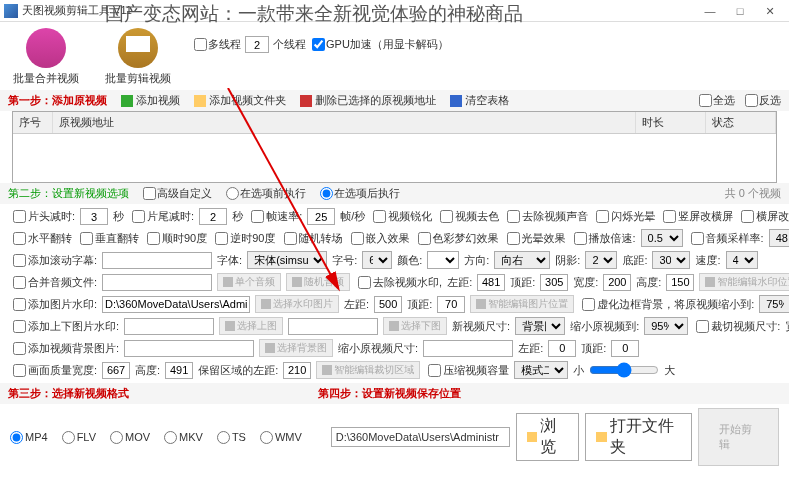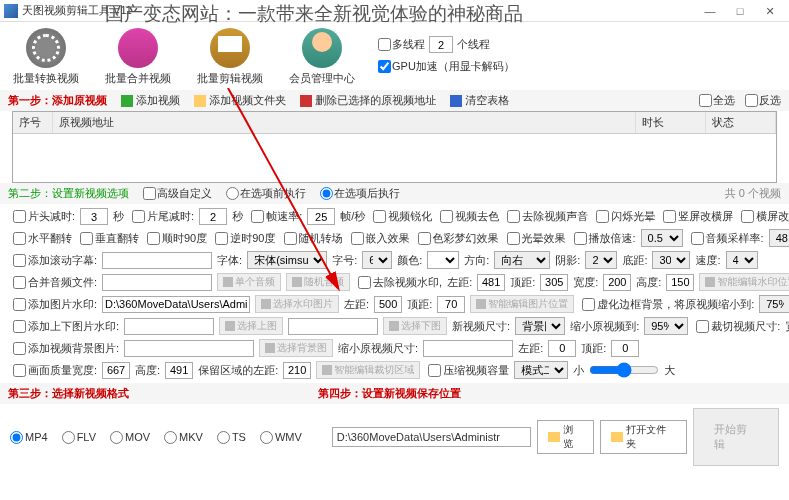--- a/index.html
+++ b/index.html
@@ -14,21 +14,21 @@
 .tbtn { display: flex; flex-direction: column; align-items: center; width: 72px; cursor: pointer; }
 .tbtn .icon { width: 40px; height: 40px; border-radius: 50%; margin-bottom: 3px; }
 .tbtn .lbl { font-size: 11px; color: #333; }
 .icon1 { background: radial-gradient(circle,#888 30%,#666); position: relative; }
 .icon1::after { content:""; position:absolute; inset:6px; border:3px dotted #fff; border-radius:50%; }
 .icon2 { background: linear-gradient(#d4a,#b38); }
 .icon3 { background: linear-gradient(#c93,#a72); position:relative; }
 .icon3::before { content:""; position:absolute; top:8px; left:8px; width:24px; height:16px; background:#fff; }
 .icon4 { background: linear-gradient(#5a9,#387); position:relative; }
 .icon4::before { content:""; position:absolute; top:4px; left:10px; width:20px; height:20px; border-radius:50%; background:#fc9; }
-.tb-options { display: flex; flex-direction: column; gap: 6px; padding-top: 8px; font-size: 11px; }
+.tb-options { display: flex; flex-direction: row; gap: 6px; padding-top: 8px; font-size: 11px; }
 .tb-options .row1 { display: flex; align-items: center; gap: 4px; }
 .small-input { width: 24px; height: 17px; border: 1px solid #aaa; text-align: center; font-size: 11px; }
 .step-header { background: #f5f5f5; padding: 3px 8px; display: flex; align-items: center; gap: 14px; font-size: 11px; }
 .step-label.red { color: #c00; font-weight: bold; }
 .step-label.green { color: #090; }
 .step-header .ico { display: inline-block; width: 12px; height: 12px; vertical-align: middle; }
 .ico-add { background: #3a3; }
 .ico-folder { background: #fc6; }
 .ico-del { background: #c33; }
 .ico-clear { background: #36c; }
@@ -51,21 +51,21 @@
 .i-audio { background: #bbb; }
 .i-rand { background: #bbb; }
 .i-img { background: #bbb; }
 .i-smart { background: #bbb; }
 .step3-4 { display: flex; padding: 3px 8px; background: #f5f5f5; }
 .step3 { color: #c00; font-weight: bold; width: 310px; }
 .step4 { color: #c00; font-weight: bold; }
 .bottom { display: flex; align-items: center; padding: 4px 10px; gap: 6px; font-size: 11px; }
 .fmt { display: flex; align-items: center; gap: 2px; margin-right: 8px; }
 .pathbox { border: 1px solid #aaa; height: 20px; width: 200px; padding: 0 4px; display: flex; align-items: center; font-size: 11px; background: #fff; }
-.browse-btn { background: #fff; border: 1px solid #aaa; padding: 2px 10px; font-size: 10px; display: flex; align-items: center; gap: 3px; }
+.browse-btn { background: #fff; border: 1px solid #aaa; padding: 2px 10px; font-size: 16px; display: flex; align-items: center; gap: 3px; }
 .browse-btn .fi { width: 12px; height: 10px; background: #fc6; }
 .start-btn { margin-left: auto; background: #eee; border: 1px solid #ccc; padding: 13px 20px; color: #aaa; font-size: 11px; }
 .arrow { position: absolute; top: 88px; left: 218px; width: 130px; height: 210px; pointer-events: none; z-index: 40; }
 .arrow svg { width: 100%; height: 100%; }
 label { display: inline-flex; align-items: center; gap: 1px; }
 </style>
 </head>
 <body>
 
 <div class="titlebar">
@@ -74,34 +74,26 @@
   <div class="spacer"></div>
   <div class="winbtn">—</div>
   <div class="winbtn">□</div>
   <div class="winbtn">✕</div>
 </div>
 
 <div class="overlay-text">国产变态网站：一款带来全新视觉体验的神秘商品</div>
 
 <div class="toolbar">
   <div class="tbtn">
-    <div class="icon icon1"></div>
-    <div class="lbl">批量转换视频</div>
-  </div>
-  <div class="tbtn">
     <div class="icon icon2"></div>
     <div class="lbl">批量合并视频</div>
   </div>
   <div class="tbtn">
     <div class="icon icon3"></div>
     <div class="lbl">批量剪辑视频</div>
-  </div>
-  <div class="tbtn">
-    <div class="icon icon4"></div>
-    <div class="lbl">会员管理中心</div>
   </div>
   <div class="tb-options">
     <div class="row1">
       <label>
           <input type="checkbox" style="">
           <span>多线程</span>
         </label>
       <input class="small-input" value="2" style="">
       <span>个线程</span>
     </div>

